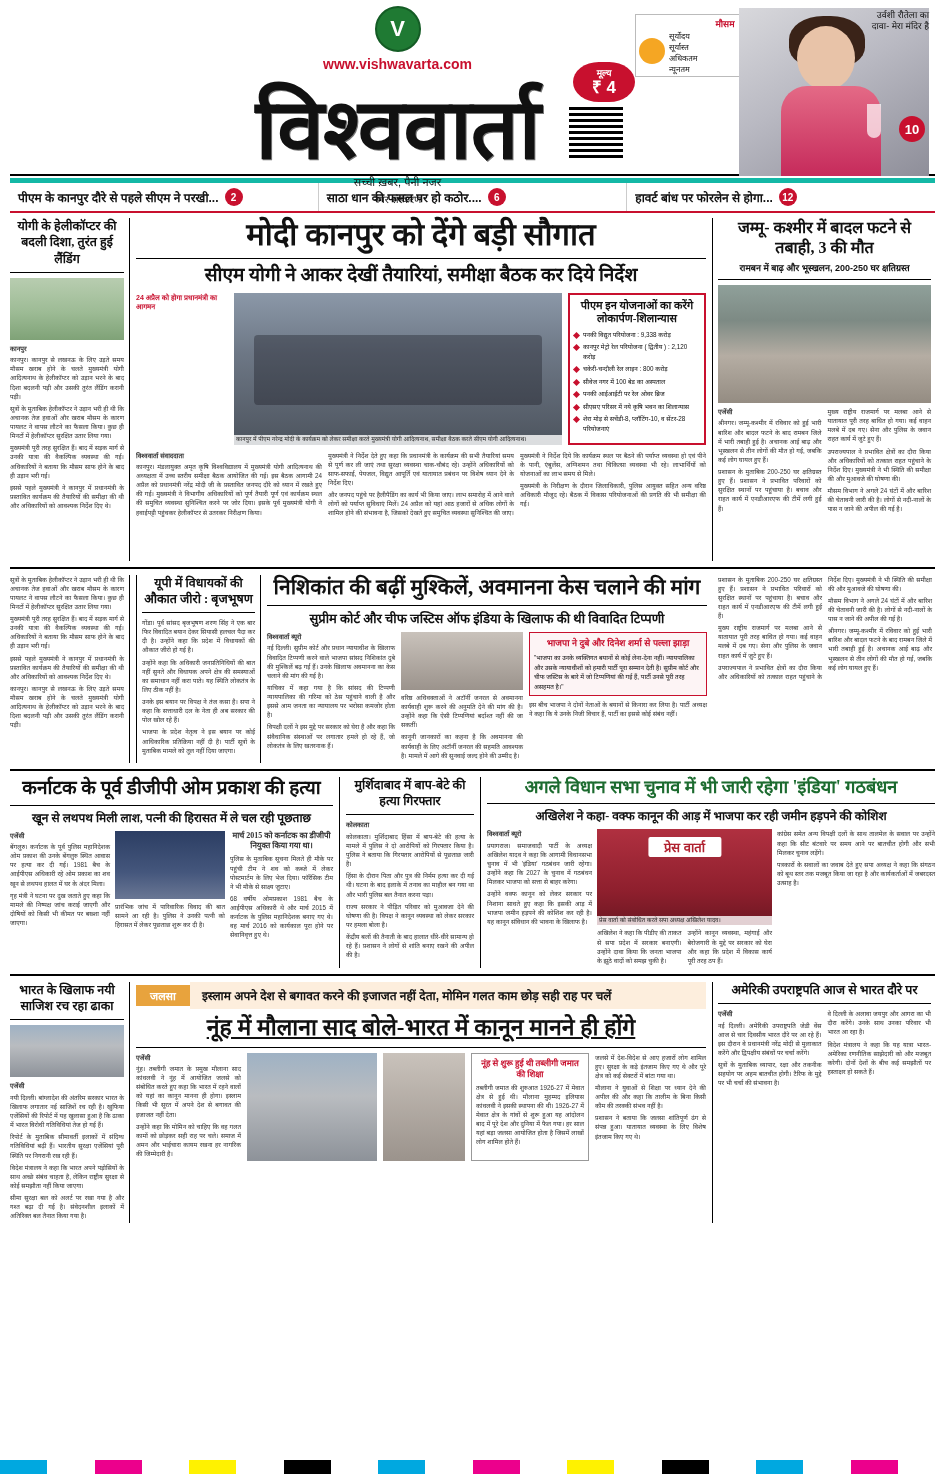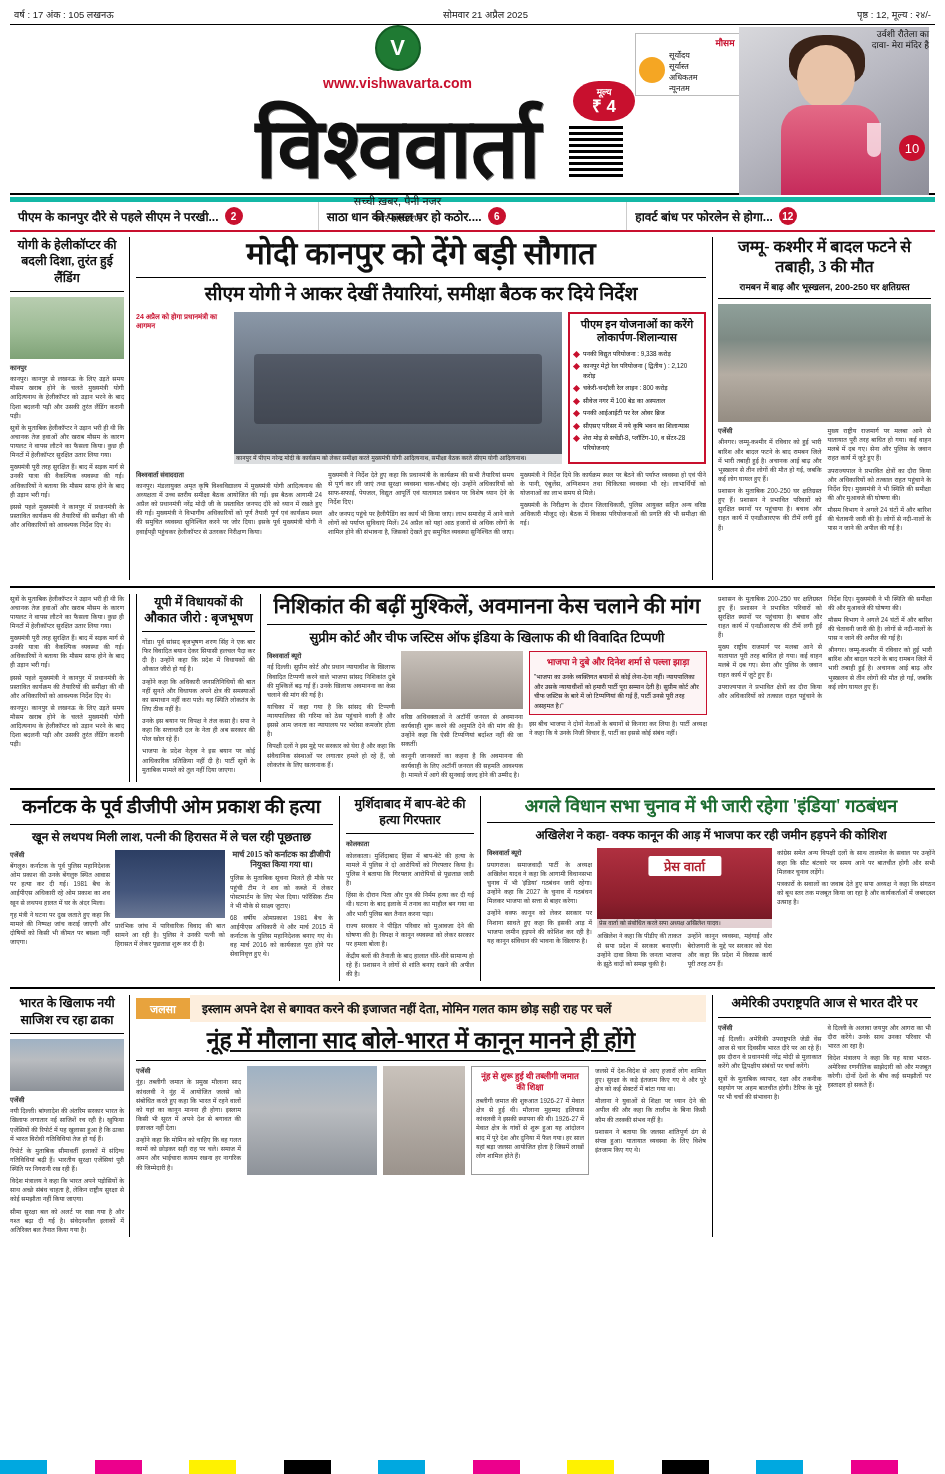--- a/index.html
+++ b/index.html
@@ -60,21 +60,21 @@
                  background:#e8c3a8; }
   .celeb .hair { position:absolute; left:50px; top:8px; width:76px; height:52px; border-radius:45% 45% 40% 40%;
                  background:#3a2318; }
   .celeb .dress { position:absolute; left:42px; top:78px; width:100px; height:92px;
                   background:linear-gradient(180deg,#e46a86,#c5295a); border-radius:26px 26px 0 0; }
   .celeb .glass { position:absolute; left:128px; top:96px; width:14px; height:34px;
                   background:rgba(255,255,255,.7); border-radius:0 0 7px 7px; }
   .celeb-cap { position:absolute; right:6px; top:4px; width:72px; font-size:9px; color:#111;
                text-align:right; line-height:1.25; }
   .pageno { position:absolute; right:10px; top:110px; width:26px; height:26px; border-radius:50%;
-            background:#c8102e; color:#fff; font-size:13px; font-weight:normal;
+            background:#c8102e; color:#fff; font-size:13px; font-weight:bold;
             display:flex;align-items:center;justify-content:center;}
 
   
   .strip { display:flex; border-top:5px solid #14b8a6; border-bottom:2px solid #c8102e;
            margin-top:2px; font-size:12px; font-weight:bold; }
   .strip-item { flex:1; display:flex; align-items:center; gap:6px; padding:5px 8px; }
   .strip-item + .strip-item { border-left:1px solid #ccc; }
   .strip-num { width:18px;height:18px;border-radius:50%;background:#c8102e;color:#fff;
                font-size:10px; display:flex;align-items:center;justify-content:center;}
 
@@ -139,25 +139,20 @@
 
   
   .cmyk { position:absolute; left:0; bottom:0; width:945px; height:14px; display:flex; }
   .cmyk div { flex:1; }
 </style>
 </head>
 <body>
 
 <div class="page">
 
-  <div class="topbar">
-    <span>वर्ष : 17 अंक : 105 लखनऊ</span>
-    <span>सोमवार 21 अप्रैल 2025</span>
-    <span>पृष्ठ : 12, मूल्य : २४/-</span>
-  </div>
 
   <div class="masthead">
     <div class="mh-left"></div>
 
     <div class="mh-center">
       <div class="emblem">V</div>
       <div class="site-url">www.vishwavarta.com</div>
       <div class="logo-hindi">विश्ववार्ता</div>
       <div class="logo-sub">सच्ची ख़बर, पैनी नजर</div>
       <div class="logo-sub2">नगर संस्करण</div>
@@ -397,21 +392,21 @@
       <div class="hd-l" style="font-size:18px; color:#1c6b2f;">अगले विधान सभा चुनाव में भी जारी रहेगा 'इंडिया' गठबंधन</div>
       <div class="rule"></div>
       <div class="hd-m" style="font-size:12px;">अखिलेश ने कहा- वक्फ कानून की आड़ में भाजपा कर रही जमीन हड़पने की कोशिश</div>
       <div style="display:flex; gap:5px; margin-top:5px;">
         <div style="width:105px;" class="body-txt">
           <div class="byline">विश्ववार्ता ब्यूरो</div>
           <p>प्रयागराज। समाजवादी पार्टी के अध्यक्ष अखिलेश यादव ने कहा कि आगामी विधानसभा चुनाव में भी 'इंडिया' गठबंधन जारी रहेगा। उन्होंने कहा कि 2027 के चुनाव में गठबंधन मिलकर भाजपा को सत्ता से बाहर करेगा।</p>
           <p>उन्होंने वक्फ कानून को लेकर सरकार पर निशाना साधते हुए कहा कि इसकी आड़ में भाजपा जमीन हड़पने की कोशिश कर रही है। यह कानून संविधान की भावना के खिलाफ है।</p>
         </div>
         <div style="width:175px;">
-          <div class="photo presser" style="height:80px;">
+          <div class="photo presser" style="height:96px;">
             <div style="position:absolute;left:50%;top:8px;transform:translateX(-50%);background:#fff;color:#b0212f;
                         font-weight:bold;font-size:13px;padding:1px 16px;border-radius:2px;">प्रेस वार्ता</div>
             <div class="cap">प्रेस वार्ता को संबोधित करते सपा अध्यक्ष अखिलेश यादव।</div>
           </div>
           <div class="body-txt two" style="margin-top:3px;">
             <p>अखिलेश ने कहा कि पीडीए की ताकत से सपा प्रदेश में सरकार बनाएगी। उन्होंने दावा किया कि जनता भाजपा के झूठे वादों को समझ चुकी है।</p>
             <p>उन्होंने कानून व्यवस्था, महंगाई और बेरोजगारी के मुद्दे पर सरकार को घेरा और कहा कि प्रदेश में विकास कार्य पूरी तरह ठप हैं।</p>
           </div>
         </div>
         <div style="flex:1;" class="body-txt">

